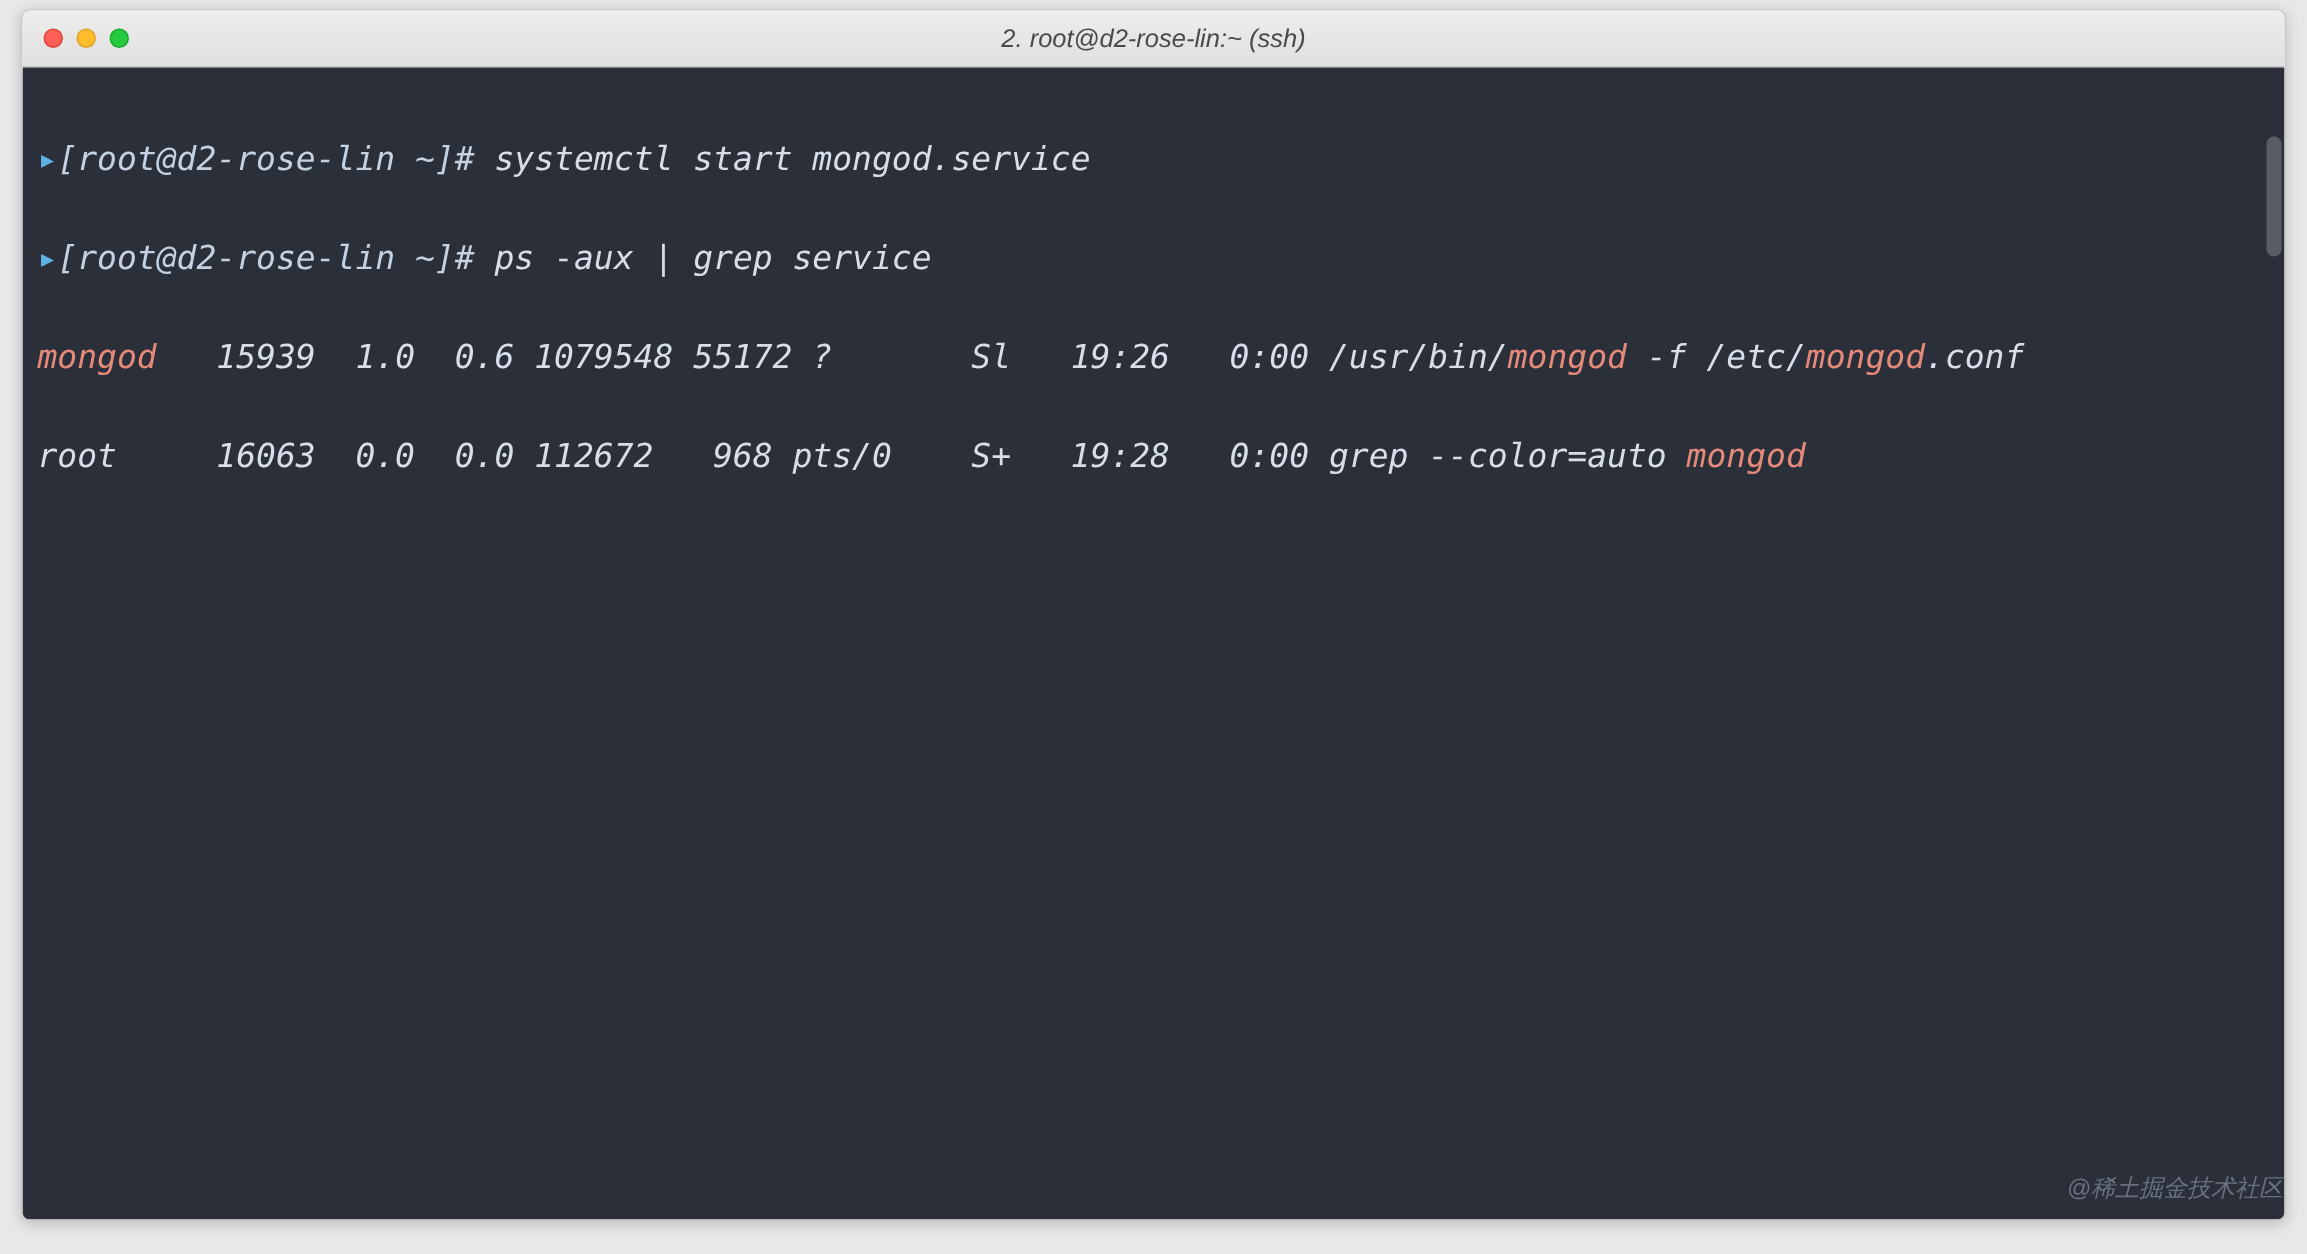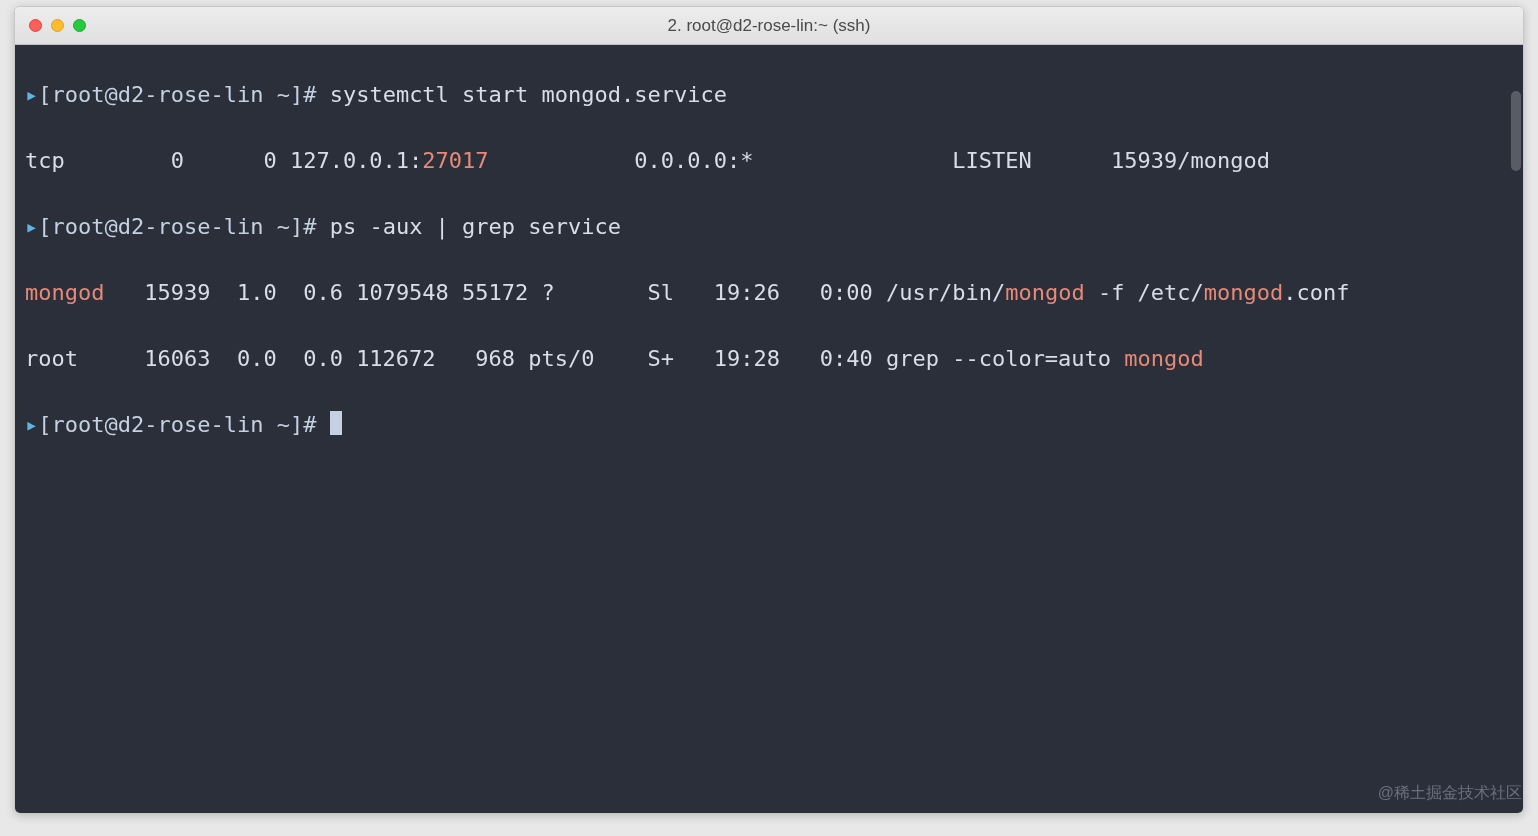--- a/index.html
+++ b/index.html
@@ -12,20 +12,21 @@
     }
     .window {
       width: 1510px;
       height: 808px;
       margin: 6px auto 0;
       background: #fff;
       border-radius: 6px;
       box-shadow: 0 2px 10px rgba(0,0,0,0.2);
       overflow: hidden;
       border: 1px solid #c8c8c8;
+      font-style: italic;
     }
     .titlebar {
       height: 38px;
       background: linear-gradient(#ededed, #e0e0e0);
       display: flex;
       align-items: center;
       padding: 0 14px;
       border-bottom: 1px solid #c0c0c0;
       position: relative;
     }
@@ -45,21 +46,21 @@
     .light.green { background: #27c93f; border: 0.5px solid #1aab29; }
     .title {
       flex: 1;
       text-align: center;
       font-size: 17px;
       color: #4a4a4a;
     }
     .terminal {
       background: #2a2f3a;
       height: calc(100% - 38px);
-      padding: 0 10px;
+      padding: 12px 10px;
       font-family: "Menlo", "Monaco", "Consolas", monospace;
       font-size: 22px;
       line-height: 1.5;
       color: #d8dee9;
       white-space: pre;
       position: relative;
       overflow: hidden;
     }
     .prompt-arrow { color: #5fb3e5; }
     .prompt { color: #c5d0e0; }
@@ -98,21 +99,19 @@
   <div class="titlebar">
     <div class="traffic-lights">
       <div class="light red"></div>
       <div class="light yellow"></div>
       <div class="light green"></div>
     </div>
     <div class="title">2. root@d2-rose-lin:~ (ssh)</div>
   </div>
   <div class="terminal">
 <div class="line"><span class="prompt-arrow">▸</span><span class="prompt">[root@d2-rose-lin ~]# </span><span class="cmd">systemctl start mongod.service</span></div>
-<div class="line"><span>tcp        0      0 127.0.0.1:</span><span class="hl">27017</span><span>           0.0.0.0:*               LISTEN      15939/mongod</span></div>
 <div class="line"><span class="prompt-arrow">▸</span><span class="prompt">[root@d2-rose-lin ~]# </span><span class="cmd">ps -aux | grep service</span></div>
 <div class="line"><span class="hl">mongod</span><span>   15939  1.0  0.6 1079548 55172 ?       Sl   19:26   0:00 /usr/bin/</span><span class="hl">mongod</span><span> -f /etc/</span><span class="hl">mongod</span><span>.conf</span></div>
-<div class="line"><span>root     16063  0.0  0.0 112672   968 pts/0    S+   19:28   0:40 grep --color=auto </span><span class="hl">mongod</span></div>
-<div class="line"><span class="prompt-arrow">▸</span><span class="prompt">[root@d2-rose-lin ~]# </span><span class="cursor"></span></div>
+<div class="line"><span>root     16063  0.0  0.0 112672   968 pts/0    S+   19:28   0:00 grep --color=auto </span><span class="hl">mongod</span></div>
     <div class="scrollbar"></div>
     <div class="watermark">@稀土掘金技术社区</div>
   </div>
 </div>
 
 </body></html>

